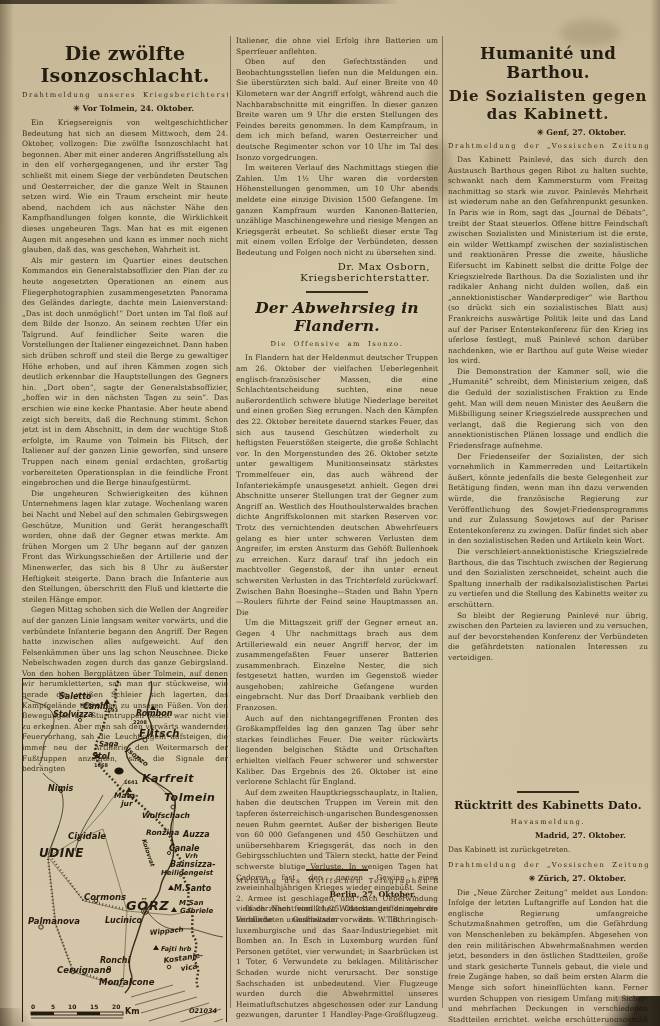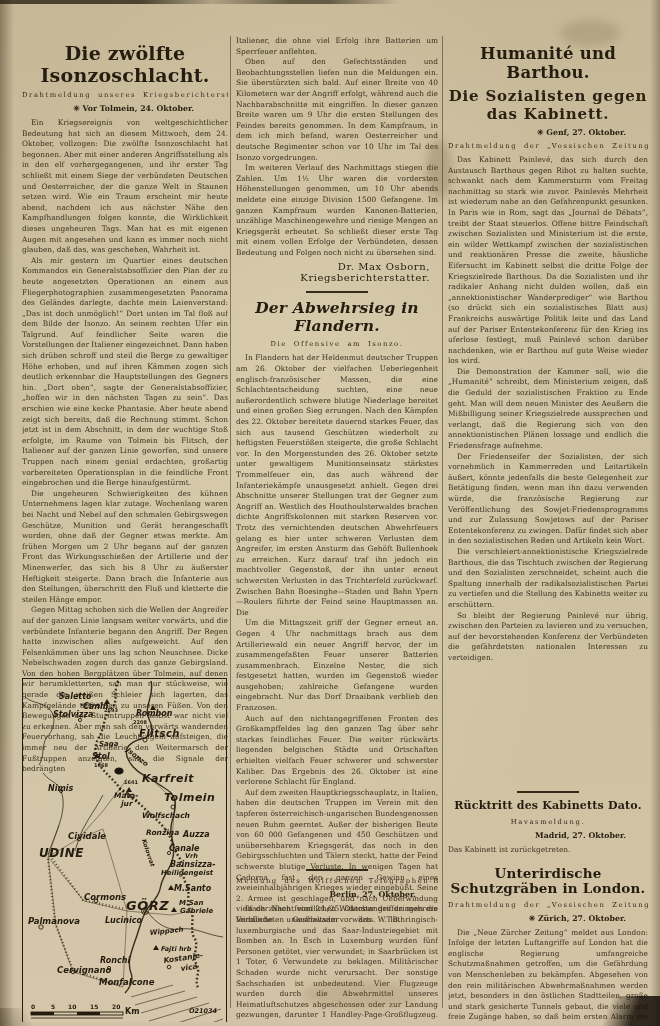--- a/index.html
+++ b/index.html
@@ -243,21 +243,20 @@
         <p>Die verschleiert-annektionistische Kriegszielrede Barthous, die das Tischtuch zwischen der Regierung und den Sozialisten zerschneidet, scheint auch die Spaltung innerhalb der radikalsozialistischen Partei zu vertiefen und die Stellung des Kabinetts weiter zu erschüttern.</p>
         <p>So bleibt der Regierung Painlevé nur übrig, zwischen den Parteien zu lavieren und zu versuchen, auf der bevorstehenden Konferenz der Verbündeten die gefährdetsten nationalen Interessen zu verteidigen.</p>
       </div>
     <div class="hr-short"></div>
     <h3 class="hl-5">Rücktritt des Kabinetts Dato.</h3>
     <div class="spaced">Havasmeldung.</div>
     <div class="dateline">Madrid, 27. Oktober.</div>
     <div class="body">
         <p class="noindent">Das Kabinett ist zurückgetreten.</p>
       </div>
-    <h3 class="hl-6">Unterirdische Schutzgräben in London.</h3>
     <div class="spaced">Drahtmeldung der „Vossischen Zeitung“.</div>
     <div class="dateline">✳ Zürich, 27. Oktober.</div>
     <div class="body">
         <p>Die „Neue Zürcher Zeitung“ meldet aus London: Infolge der letzten Luftangriffe auf London hat die englische Regierung umfangreiche Schutzmaßnahmen getroffen, um die Gefährdung von Menschenleben zu bekämpfen. Abgesehen von den rein militärischen Abwehrmaßnahmen werden jetzt, besonders in den östlichen Stadtteilen, große und stark gesicherte Tunnels gebaut, die viele und freie Zugänge haben, so daß beim ersten Alarm die Menge sich sofort hineinflüchten kann. Ferner wurden Schuppen von riesigem Umfang mit Sicher- und mehrfachen Deckungen in verschiedenen Stadtteilen errichtet, welche erschütterungsgemäß von keinerlei Explosivstoffen gesprengt werden können.</p>
       </div>
 
   </section>
 
   <div class="edge-left"></div>
   <div class="edge-top"></div>

